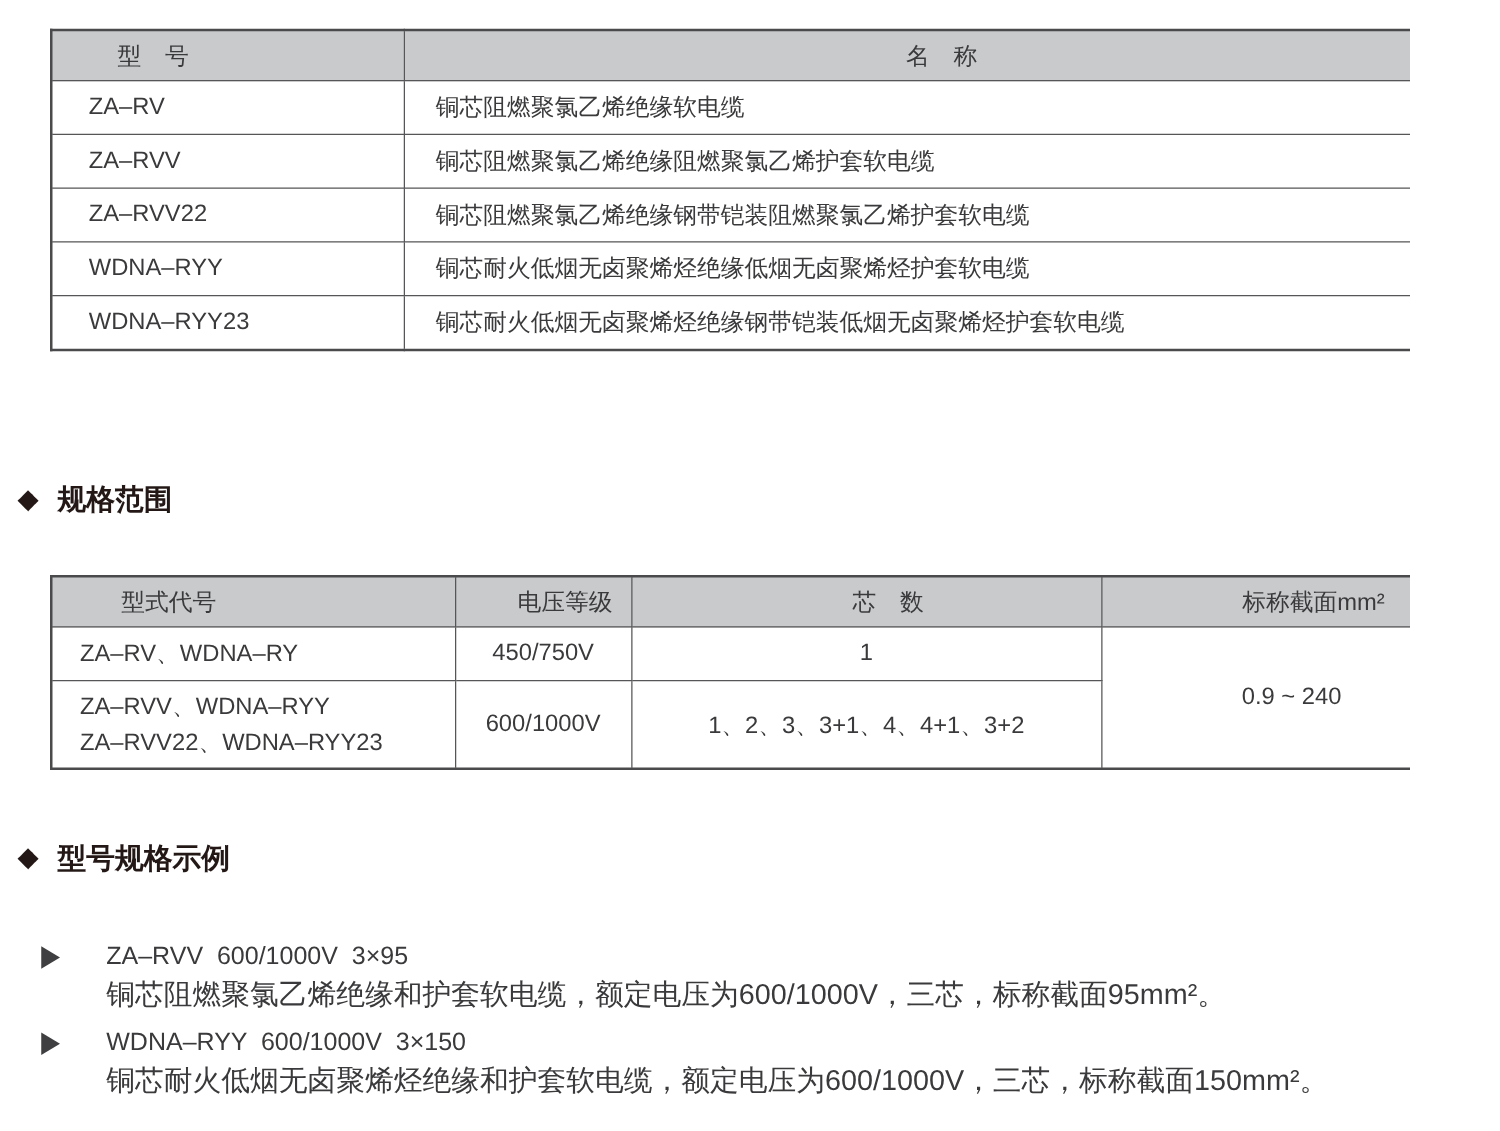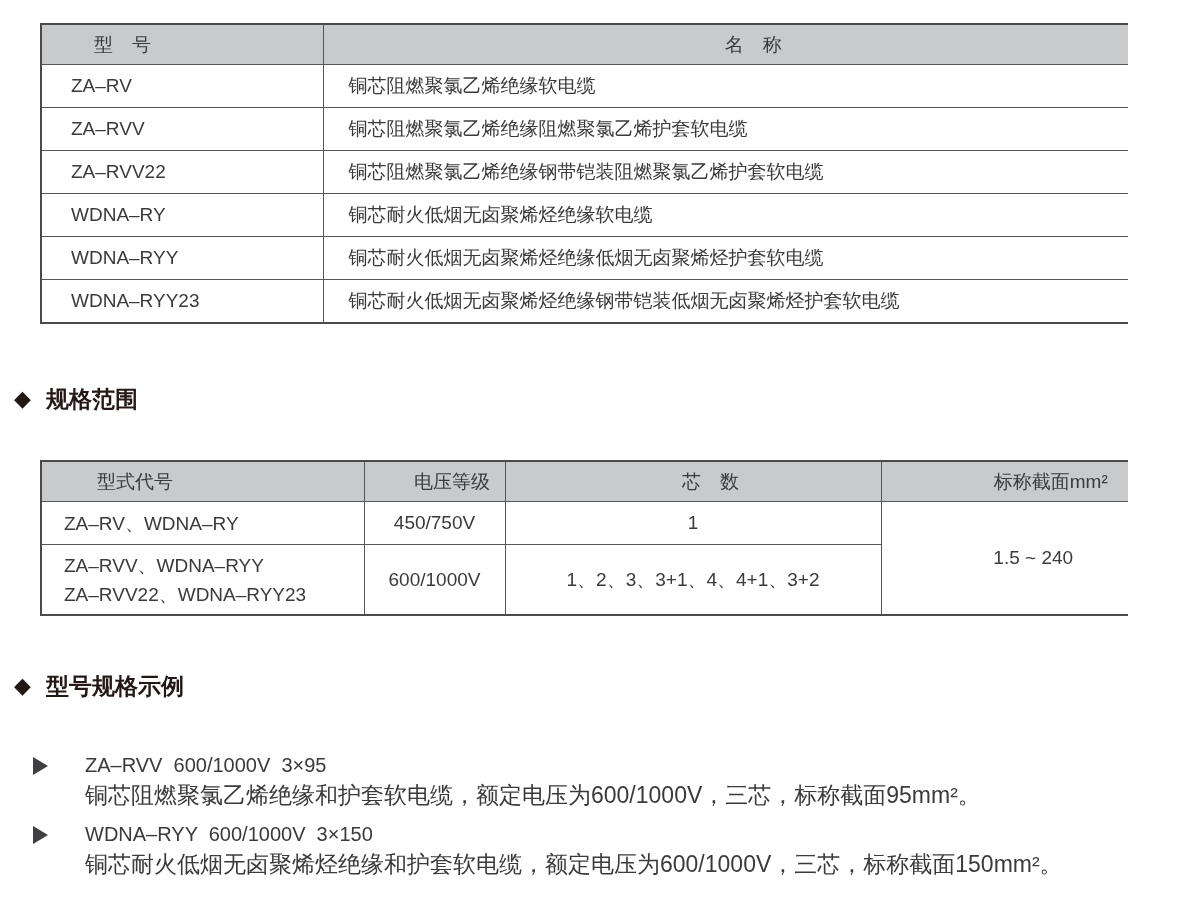--- a/index.html
+++ b/index.html
@@ -122,24 +122,20 @@
         </tr>
         <tr>
           <td class="cell-model">ZA–RVV</td>
           <td class="cell-name">铜芯阻燃聚氯乙烯绝缘阻燃聚氯乙烯护套软电缆</td>
         </tr>
         <tr>
           <td class="cell-model">ZA–RVV22</td>
           <td class="cell-name">铜芯阻燃聚氯乙烯绝缘钢带铠装阻燃聚氯乙烯护套软电缆</td>
         </tr>
         <tr>
-          <td class="cell-model">WDNA–RY</td>
-          <td class="cell-name">铜芯耐火低烟无卤聚烯烃绝缘软电缆</td>
-        </tr>
-        <tr>
           <td class="cell-model">WDNA–RYY</td>
           <td class="cell-name">铜芯耐火低烟无卤聚烯烃绝缘低烟无卤聚烯烃护套软电缆</td>
         </tr>
         <tr>
           <td class="cell-model">WDNA–RYY23</td>
           <td class="cell-name">铜芯耐火低烟无卤聚烯烃绝缘钢带铠装低烟无卤聚烯烃护套软电缆</td>
         </tr>
       </tbody>
     </table>
   </div>
@@ -163,21 +159,21 @@
           <th class="h-center">电压等级</th>
           <th class="h-center">芯　数</th>
           <th class="h-center">标称截面mm²</th>
         </tr>
       </thead>
       <tbody>
         <tr class="r1">
           <td class="cell-code">ZA–RV、WDNA–RY</td>
           <td class="cell-center">450/750V</td>
           <td class="cell-center">1</td>
-          <td class="cell-center" rowspan="2">1.5 ~ 240</td>
+          <td class="cell-center" rowspan="2">0.9 ~ 240</td>
         </tr>
         <tr class="r2">
           <td class="cell-code">ZA–RVV、WDNA–RYY
 ZA–RVV22、WDNA–RYY23</td>
           <td class="cell-center">600/1000V</td>
           <td class="cell-center">1、2、3、3+1、4、4+1、3+2</td>
         </tr>
       </tbody>
     </table>
   </div>

